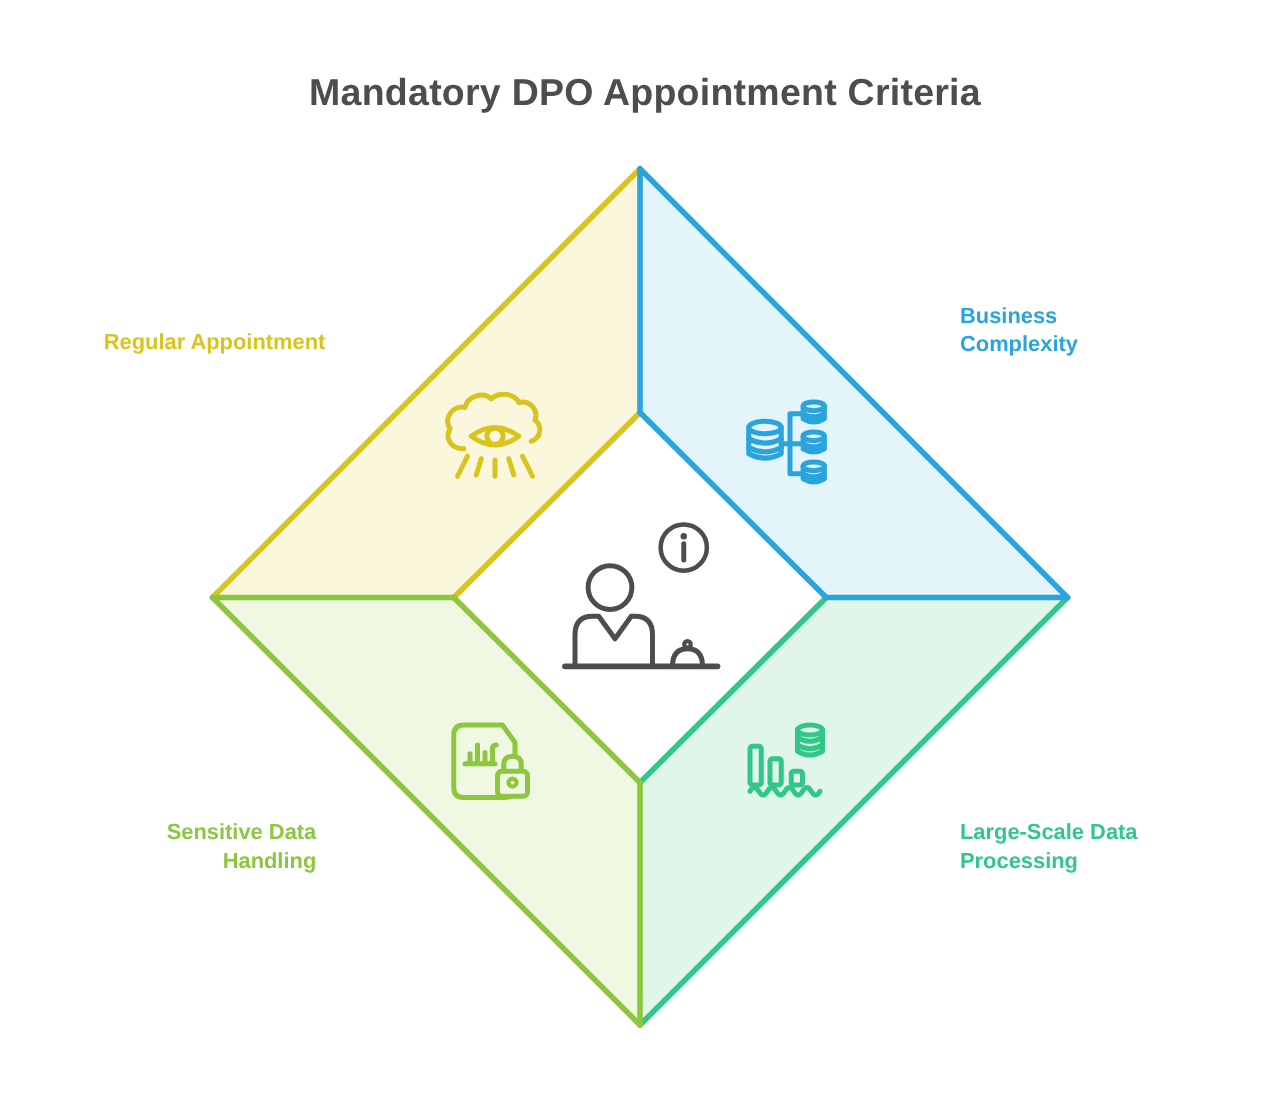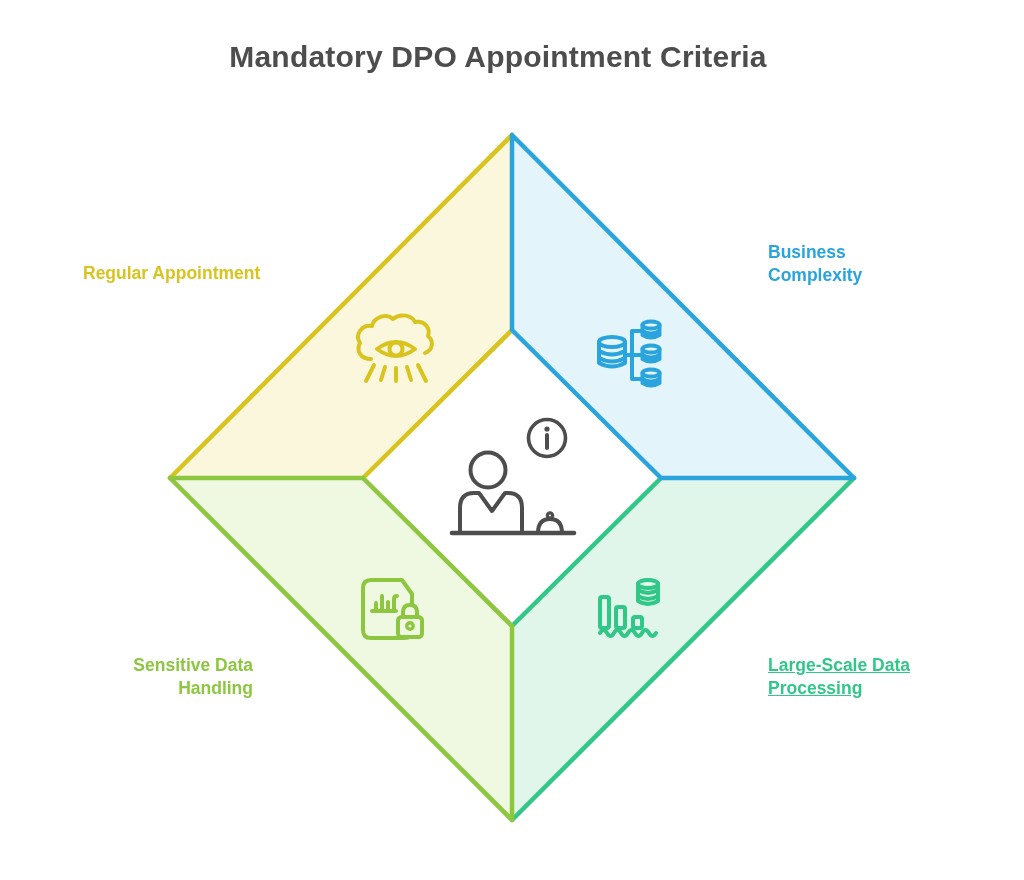--- a/index.html
+++ b/index.html
@@ -1,36 +1,36 @@
 <!DOCTYPE html>
 <html style="--yellow: #d9c41f; --yellowFill: #fbf7dc; --blue: #2aa4dc; --blueFill: #e4f4fb; --lime: #8dc63f; --limeFill: #eff8e0; --teal: #30c788; --tealFill: #e0f6ea; --ink: #4d4d4d;"><head>
 <meta charset="utf-8">
 <style>
   html,body{margin:0;padding:0;background:#ffffff;}
   .stage{position:relative;width:1024px;height:880px;background:#ffffff;overflow:hidden;
          font-family:"Liberation Sans",sans-serif;}
-  .title{position:absolute;top:40px;left:0;width:996px;text-align:center;margin:0;
+  .title{position:absolute;top:40px;left:0;width:996px;text-align:center;margin:18px;
          font-size:30px;font-weight:700;color:var(--ink,#4f4f4f);letter-spacing:.2px;}
   svg.diagram{position:absolute;left:0;top:0;width:1024px;height:880px;}
   
   .sw{fill:none;stroke-width:4.5;stroke-linecap:round;stroke-linejoin:round;}
   .ic{fill:none;stroke-width:4;stroke-linecap:round;stroke-linejoin:round;}
   .s-yellow{stroke:var(--yellow)} .s-blue{stroke:var(--blue)}
   .s-lime{stroke:var(--lime)}    .s-teal{stroke:var(--teal)}
   .s-ink{stroke:var(--ink)}
   .f-yellow{fill:var(--yellowFill)} .f-blue{fill:var(--blueFill)}
   .f-lime{fill:var(--limeFill)}     .f-teal{fill:var(--tealFill)}
   .bg-lime{fill:var(--limeFill)}
   .dot-ink{fill:var(--ink);stroke:none;}
   .label{position:absolute;font-weight:700;font-size:17.5px;line-height:23px;
          white-space:pre-line;}
   .lab-rm{left:83px;top:262px;color:var(--yellow);}
   .lab-bc{left:768px;top:241px;color:var(--blue);}
   .lab-sdh{right:771px;top:654px;text-align:right;color:var(--lime);}
-  .lab-lsdp{left:768px;top:654px;color:var(--teal);text-decoration:underline;}
+  .lab-lsdp{left:768px;top:654px;color:var(--teal);}
 </style>
 </head>
 <body>
 
 <div class="stage">
 
   <h1 class="title">Mandatory DPO Appointment Criteria</h1>
 
   <svg class="diagram" viewBox="0 0 1024 880">
 

